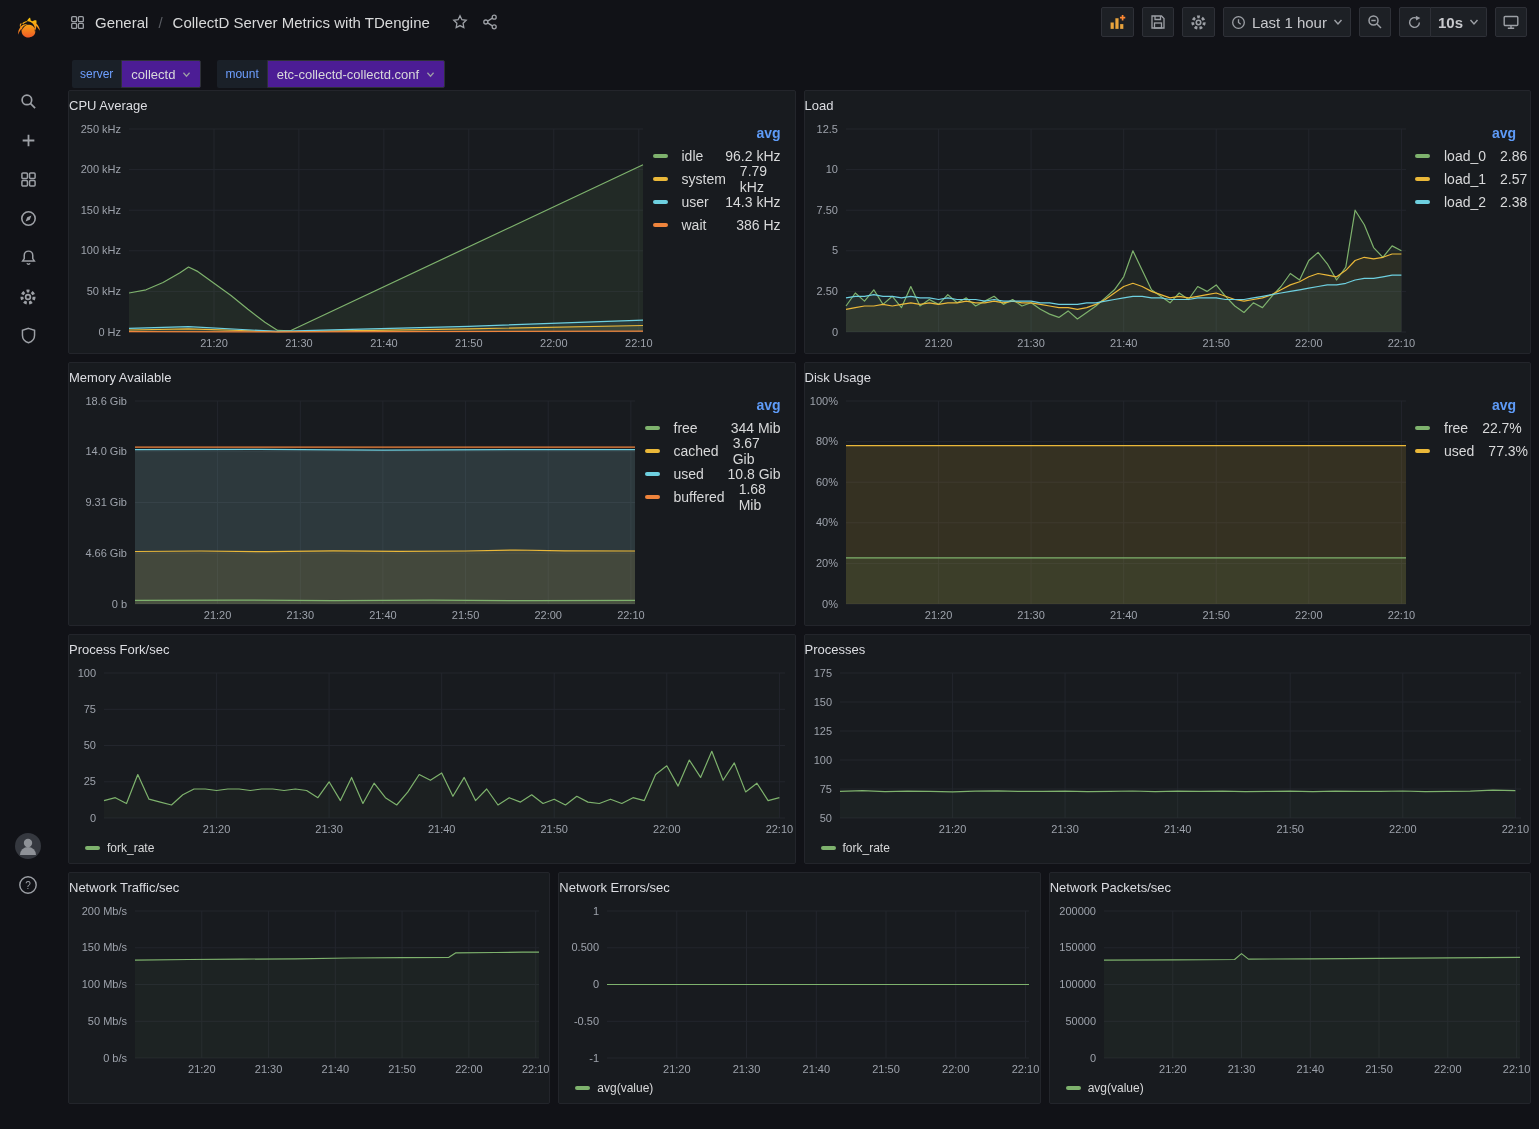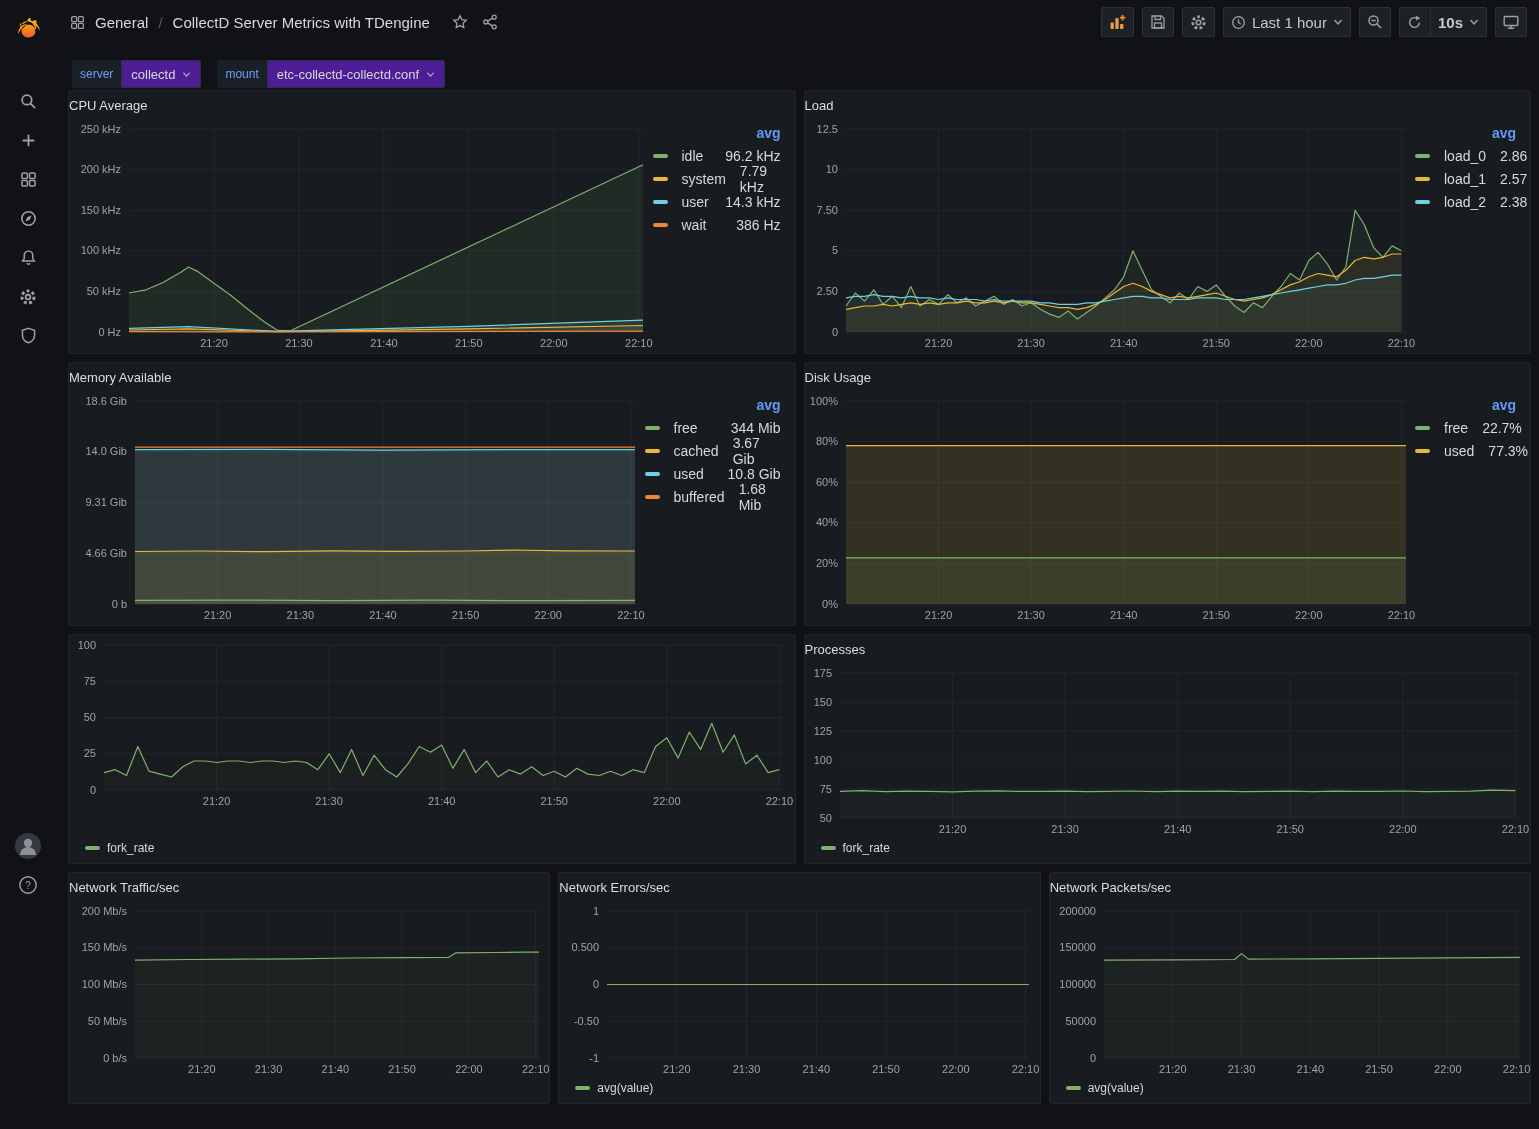--- a/index.html
+++ b/index.html
@@ -523,20 +523,23 @@
                 <span class="lg-name">used</span>
                 <span class="lg-val">77.3%</span>
               </div>
             </aside>
         </div>
       </section>
     </div>
 
     <div class="dash-row" style="height:230px">
       <section class="panel">
+        <header class="panel-header">
+            <span>Process Fork/sec</span>
+          </header>
         <div class="chart">
             <svg width="726" height="176">
               <line x1="35" x2="716" y1="155.0" y2="155.0" stroke="#23262d" stroke-width="1"></line>
               <text x="27" y="158.5" text-anchor="end" fill="#9da2ab" font-size="11">0</text>
               <line x1="35" x2="716" y1="118.8" y2="118.8" stroke="#23262d" stroke-width="1"></line>
               <text x="27" y="122.3" text-anchor="end" fill="#9da2ab" font-size="11">25</text>
               <line x1="35" x2="716" y1="82.5" y2="82.5" stroke="#23262d" stroke-width="1"></line>
               <text x="27" y="86" text-anchor="end" fill="#9da2ab" font-size="11">50</text>
               <line x1="35" x2="716" y1="46.3" y2="46.3" stroke="#23262d" stroke-width="1"></line>
               <text x="27" y="49.8" text-anchor="end" fill="#9da2ab" font-size="11">75</text>

